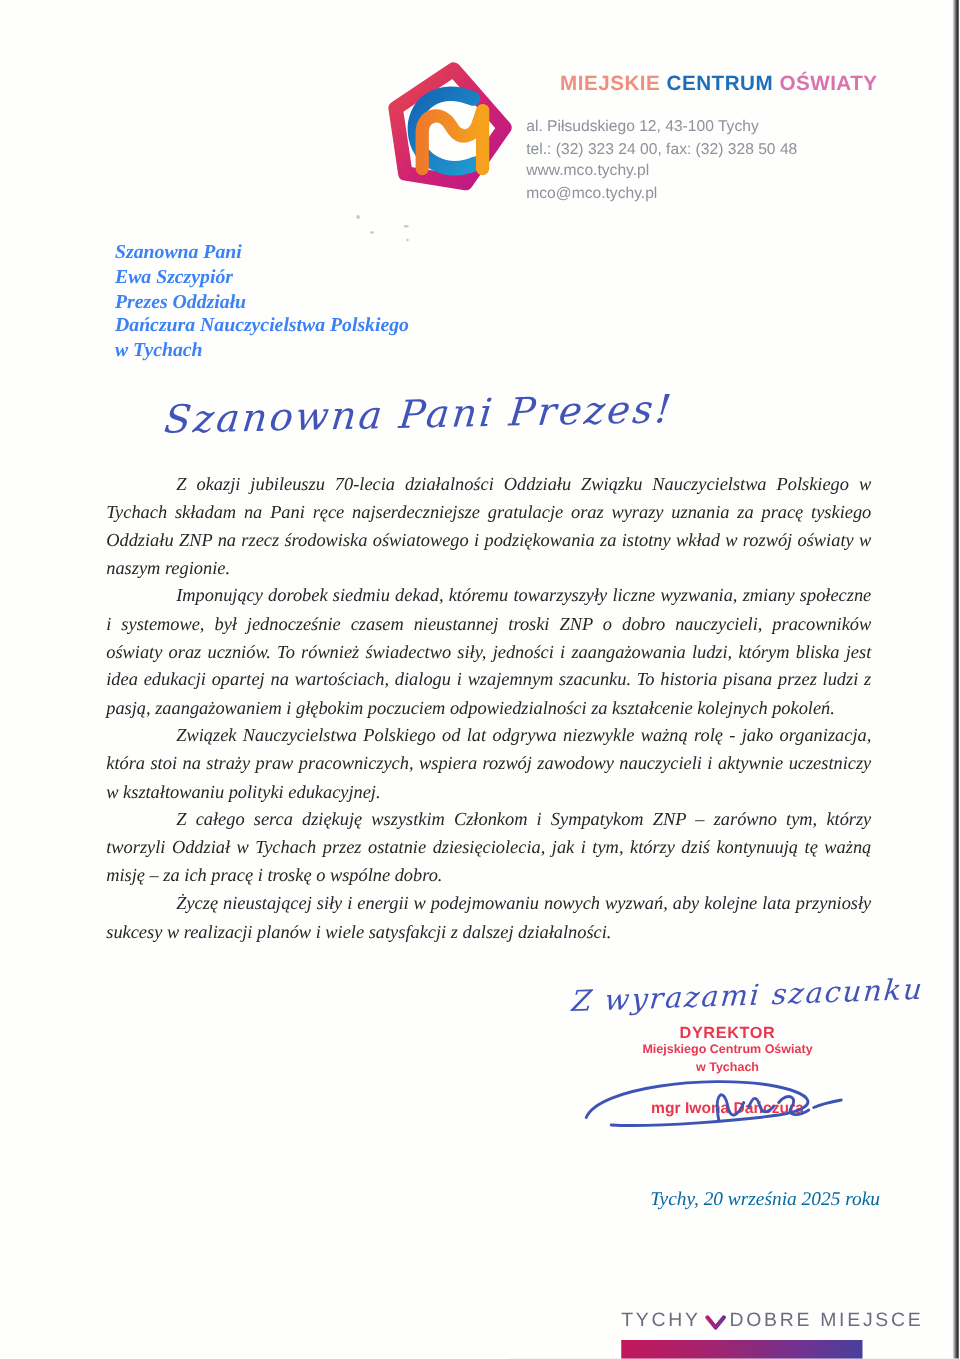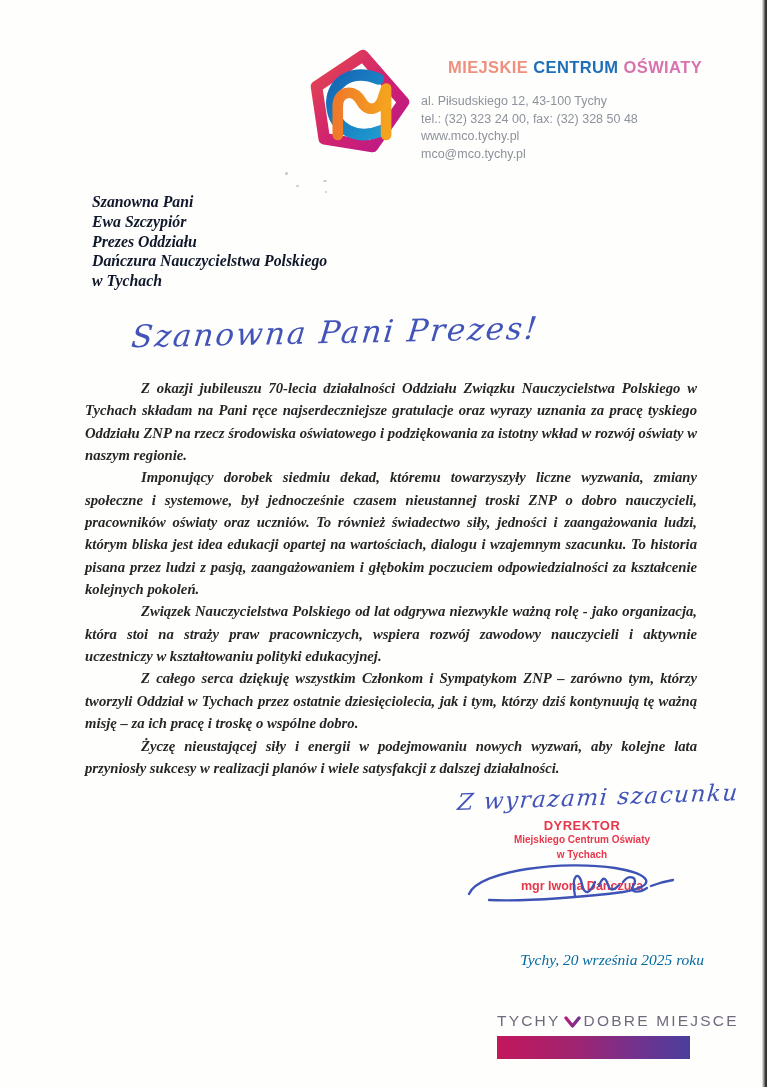--- a/index.html
+++ b/index.html
@@ -16,56 +16,56 @@
   .head-text{position:absolute;left:421px;top:58px;width:300px;font-family:"Liberation Sans", sans-serif;}
   .org-line{font-size:16.5px;font-weight:700;letter-spacing:.4px;white-space:nowrap;margin-left:27px;}
   .org-p1{color:#ef8f7d;}
   .org-p2{color:#1e6fb9;}
   .org-p3{color:#d873ae;}
   .addr{color:#8d929b;font-size:12.5px;line-height:16.5px;margin-top:1px;white-space:nowrap;}
   .addr-first{margin-top:16px;}
   
   .speck{position:absolute;border-radius:50%;background:#9a9a9a;opacity:.55;}
   
-  .recipient{position:absolute;left:92px;top:192px;font-style:italic;font-weight:700;font-size:15.8px;line-height:19.8px;color:#0f172a;}
+  .recipient{position:absolute;left:92px;top:192px;font-style:italic;font-weight:700;font-size:15.8px;line-height:19.8px;color:#3b82f6;}
   
   .hand{color:#4254b8;font-style:italic;font-family:"DejaVu Serif", serif;}
   .greeting{
     position:absolute;left:132px;top:314px;
     font-size:31px;letter-spacing:2px;
     transform:skewX(-7deg) rotate(-1.2deg);
     white-space:nowrap;
   }
   .closing-hand{
     position:absolute;left:458px;top:784px;
     font-size:23px;letter-spacing:1.5px;
     transform:skewX(-7deg) rotate(-2deg);
     white-space:nowrap;
   }
   
   .body-text{position:absolute;left:85px;top:377px;width:612px;color:#262626;}
   .body-text p{
     margin:0;text-indent:56px;text-align:justify;
-    font-style:italic;font-weight:700;
+    font-style:italic;font-weight:400;
     font-size:14.7px;line-height:22.35px;
   }
   
   .stamp{position:absolute;left:462px;top:818px;width:240px;text-align:center;
          color:#e8384d;font-family:"Liberation Sans", sans-serif;font-weight:700;}
   .stamp .s1{font-size:13px;letter-spacing:.5px;}
   .stamp .s2,.stamp .s3{font-size:10px;line-height:14.5px;}
   .stamp .s4{font-size:12.5px;margin-top:17px;}
   .signature{position:absolute;left:455px;top:856px;width:235px;height:62px;}
   
   .dateline{position:absolute;left:0;top:951px;width:704px;text-align:right;
             font-style:italic;font-size:15.5px;color:#0369a1;}
   
   .footer{position:absolute;left:497px;top:1012px;width:200px;font-family:"Liberation Sans", sans-serif;}
   .brand-line{display:flex;align-items:center;gap:3px;color:#716a7e;font-size:15.5px;
-              font-weight:500;letter-spacing:2.2px;white-space:nowrap;}
+              font-weight:500;letter-spacing:2.2px;white-space:nowrap;margin-top:36px;}
   .brand-check{width:17px;height:13px;flex:0 0 auto;margin-top:2px;}
   .brand-bar{margin-top:6px;width:193px;height:23px;
              background:linear-gradient(90deg,#c3175b 0%,#a02470 40%,#6f3390 75%,#4a3f9c 100%);}
   
   .scan-edge{position:absolute;right:1px;top:0;width:5px;height:100%;
              background:linear-gradient(to right,rgba(40,40,40,.05),#3a3a3a 70%,#2e2e2e);}
 </style>
 </head>
 <body>
 

